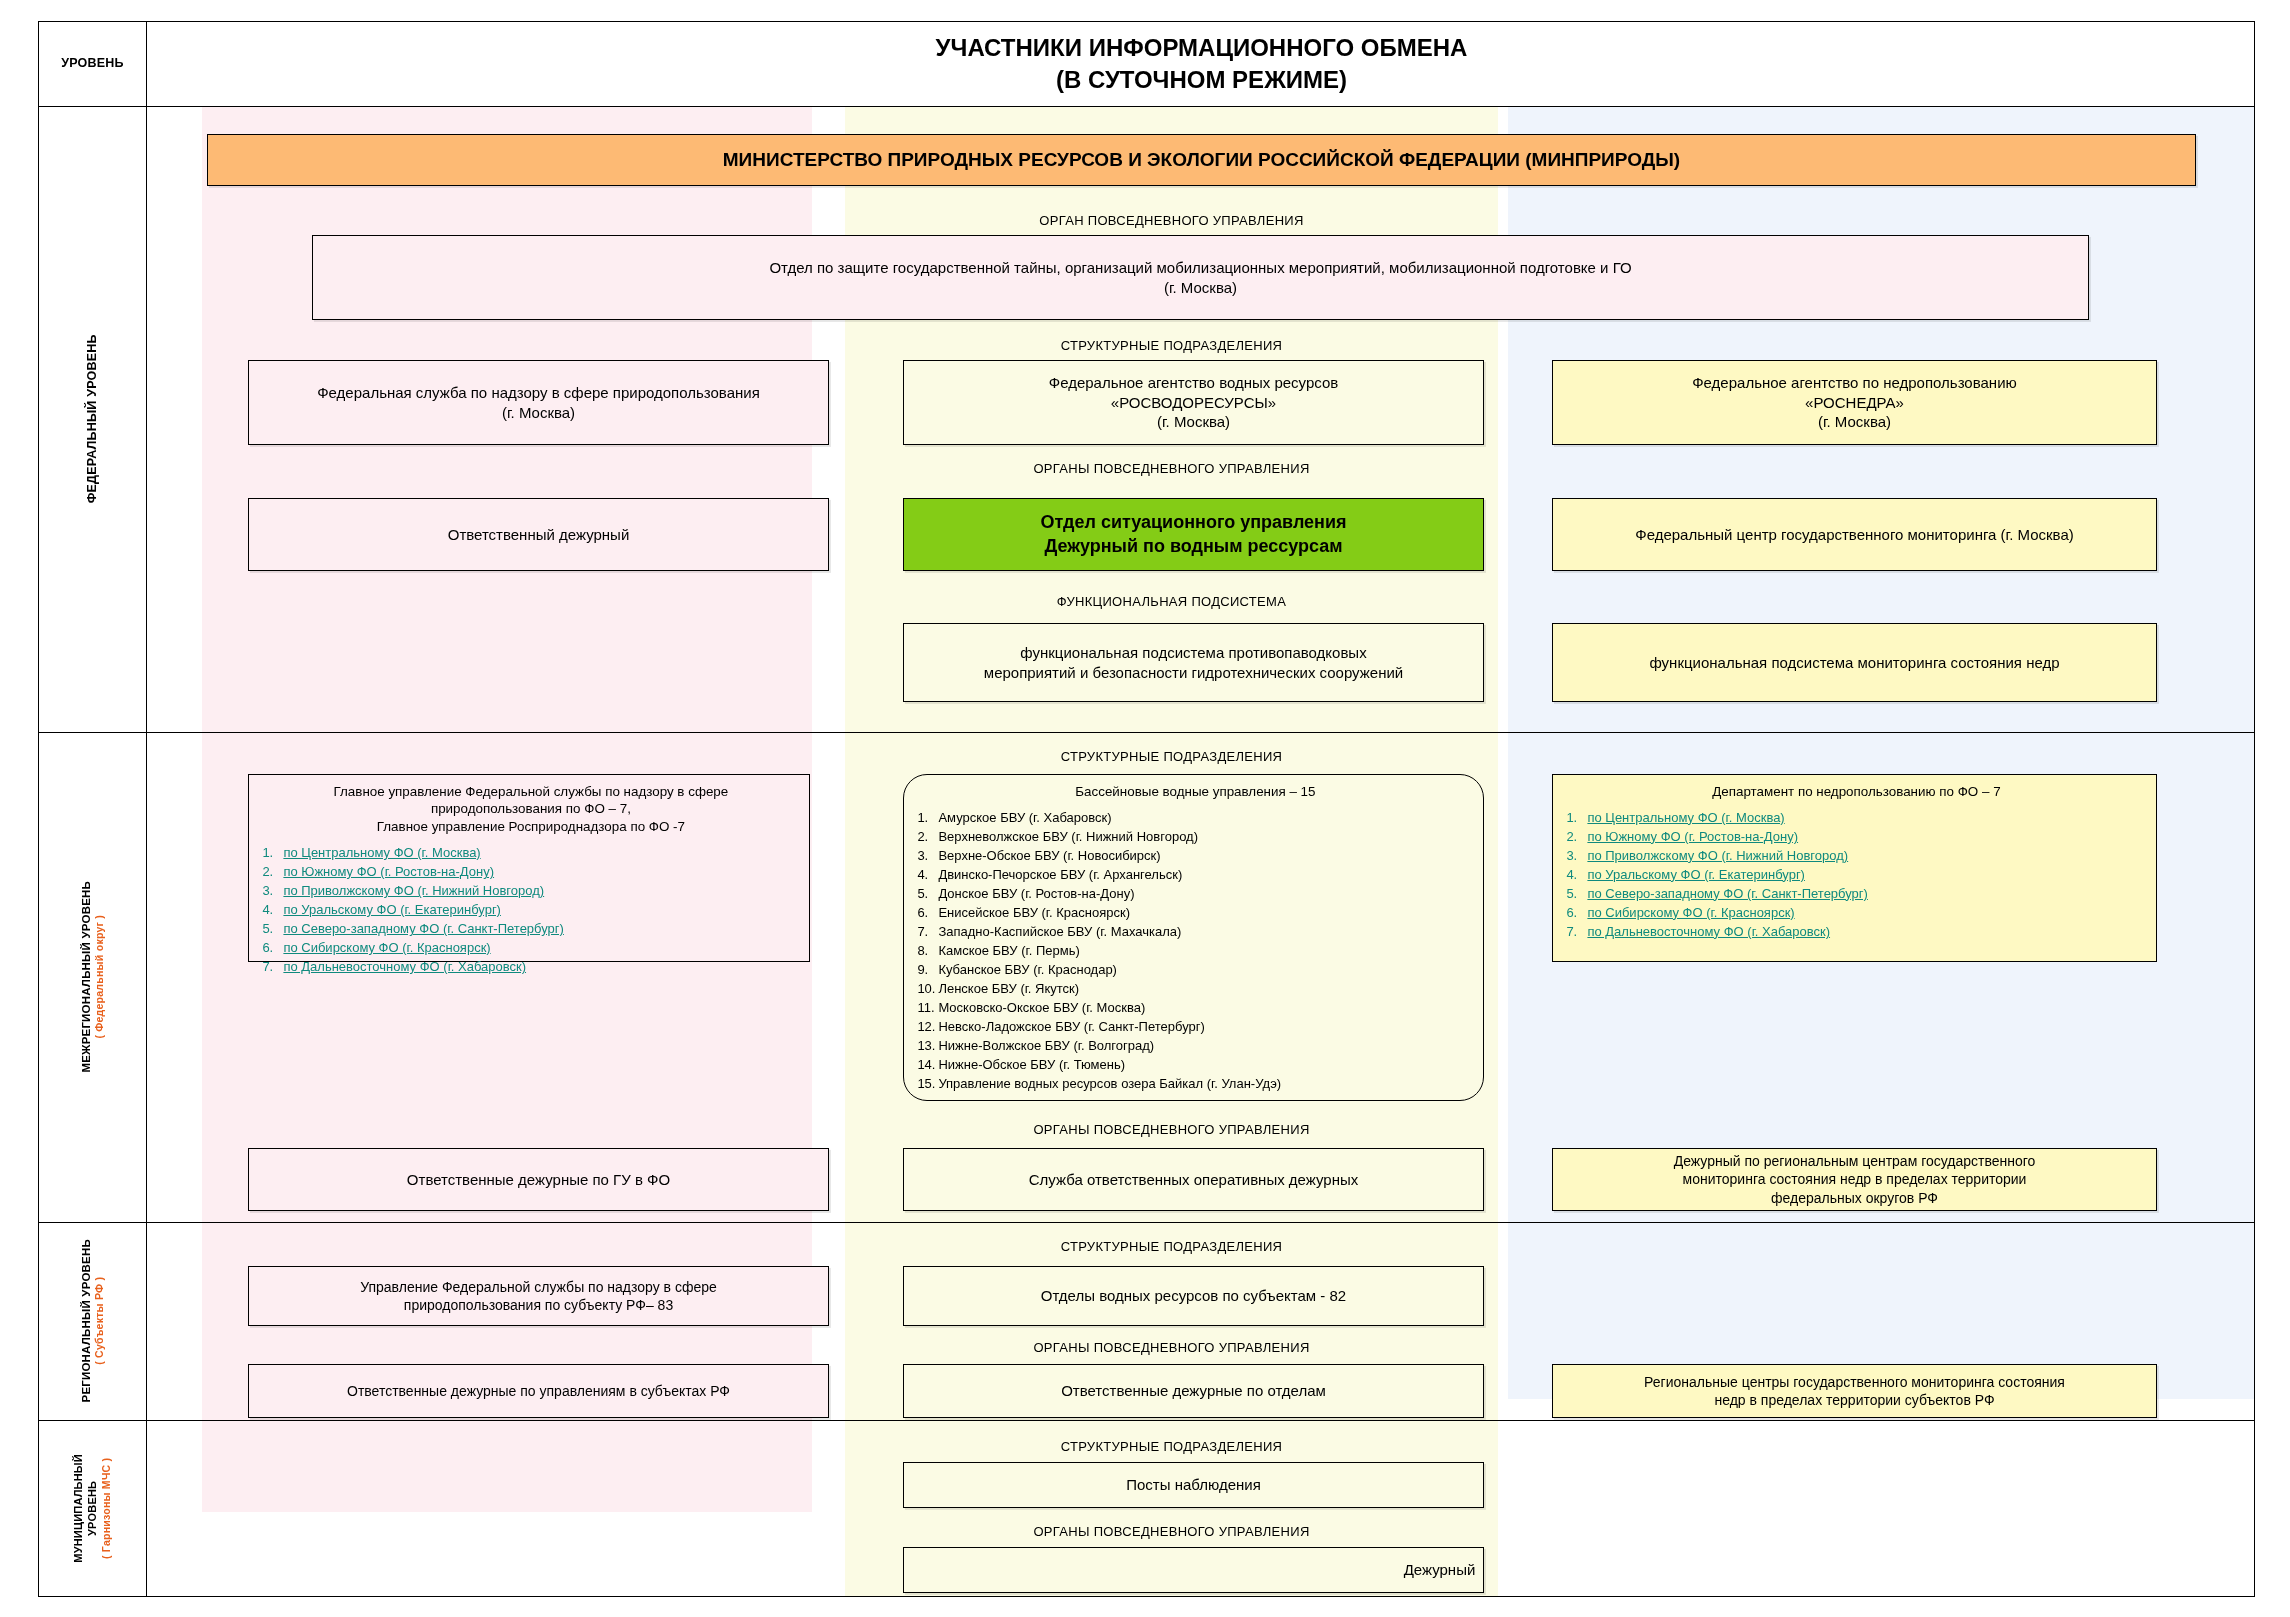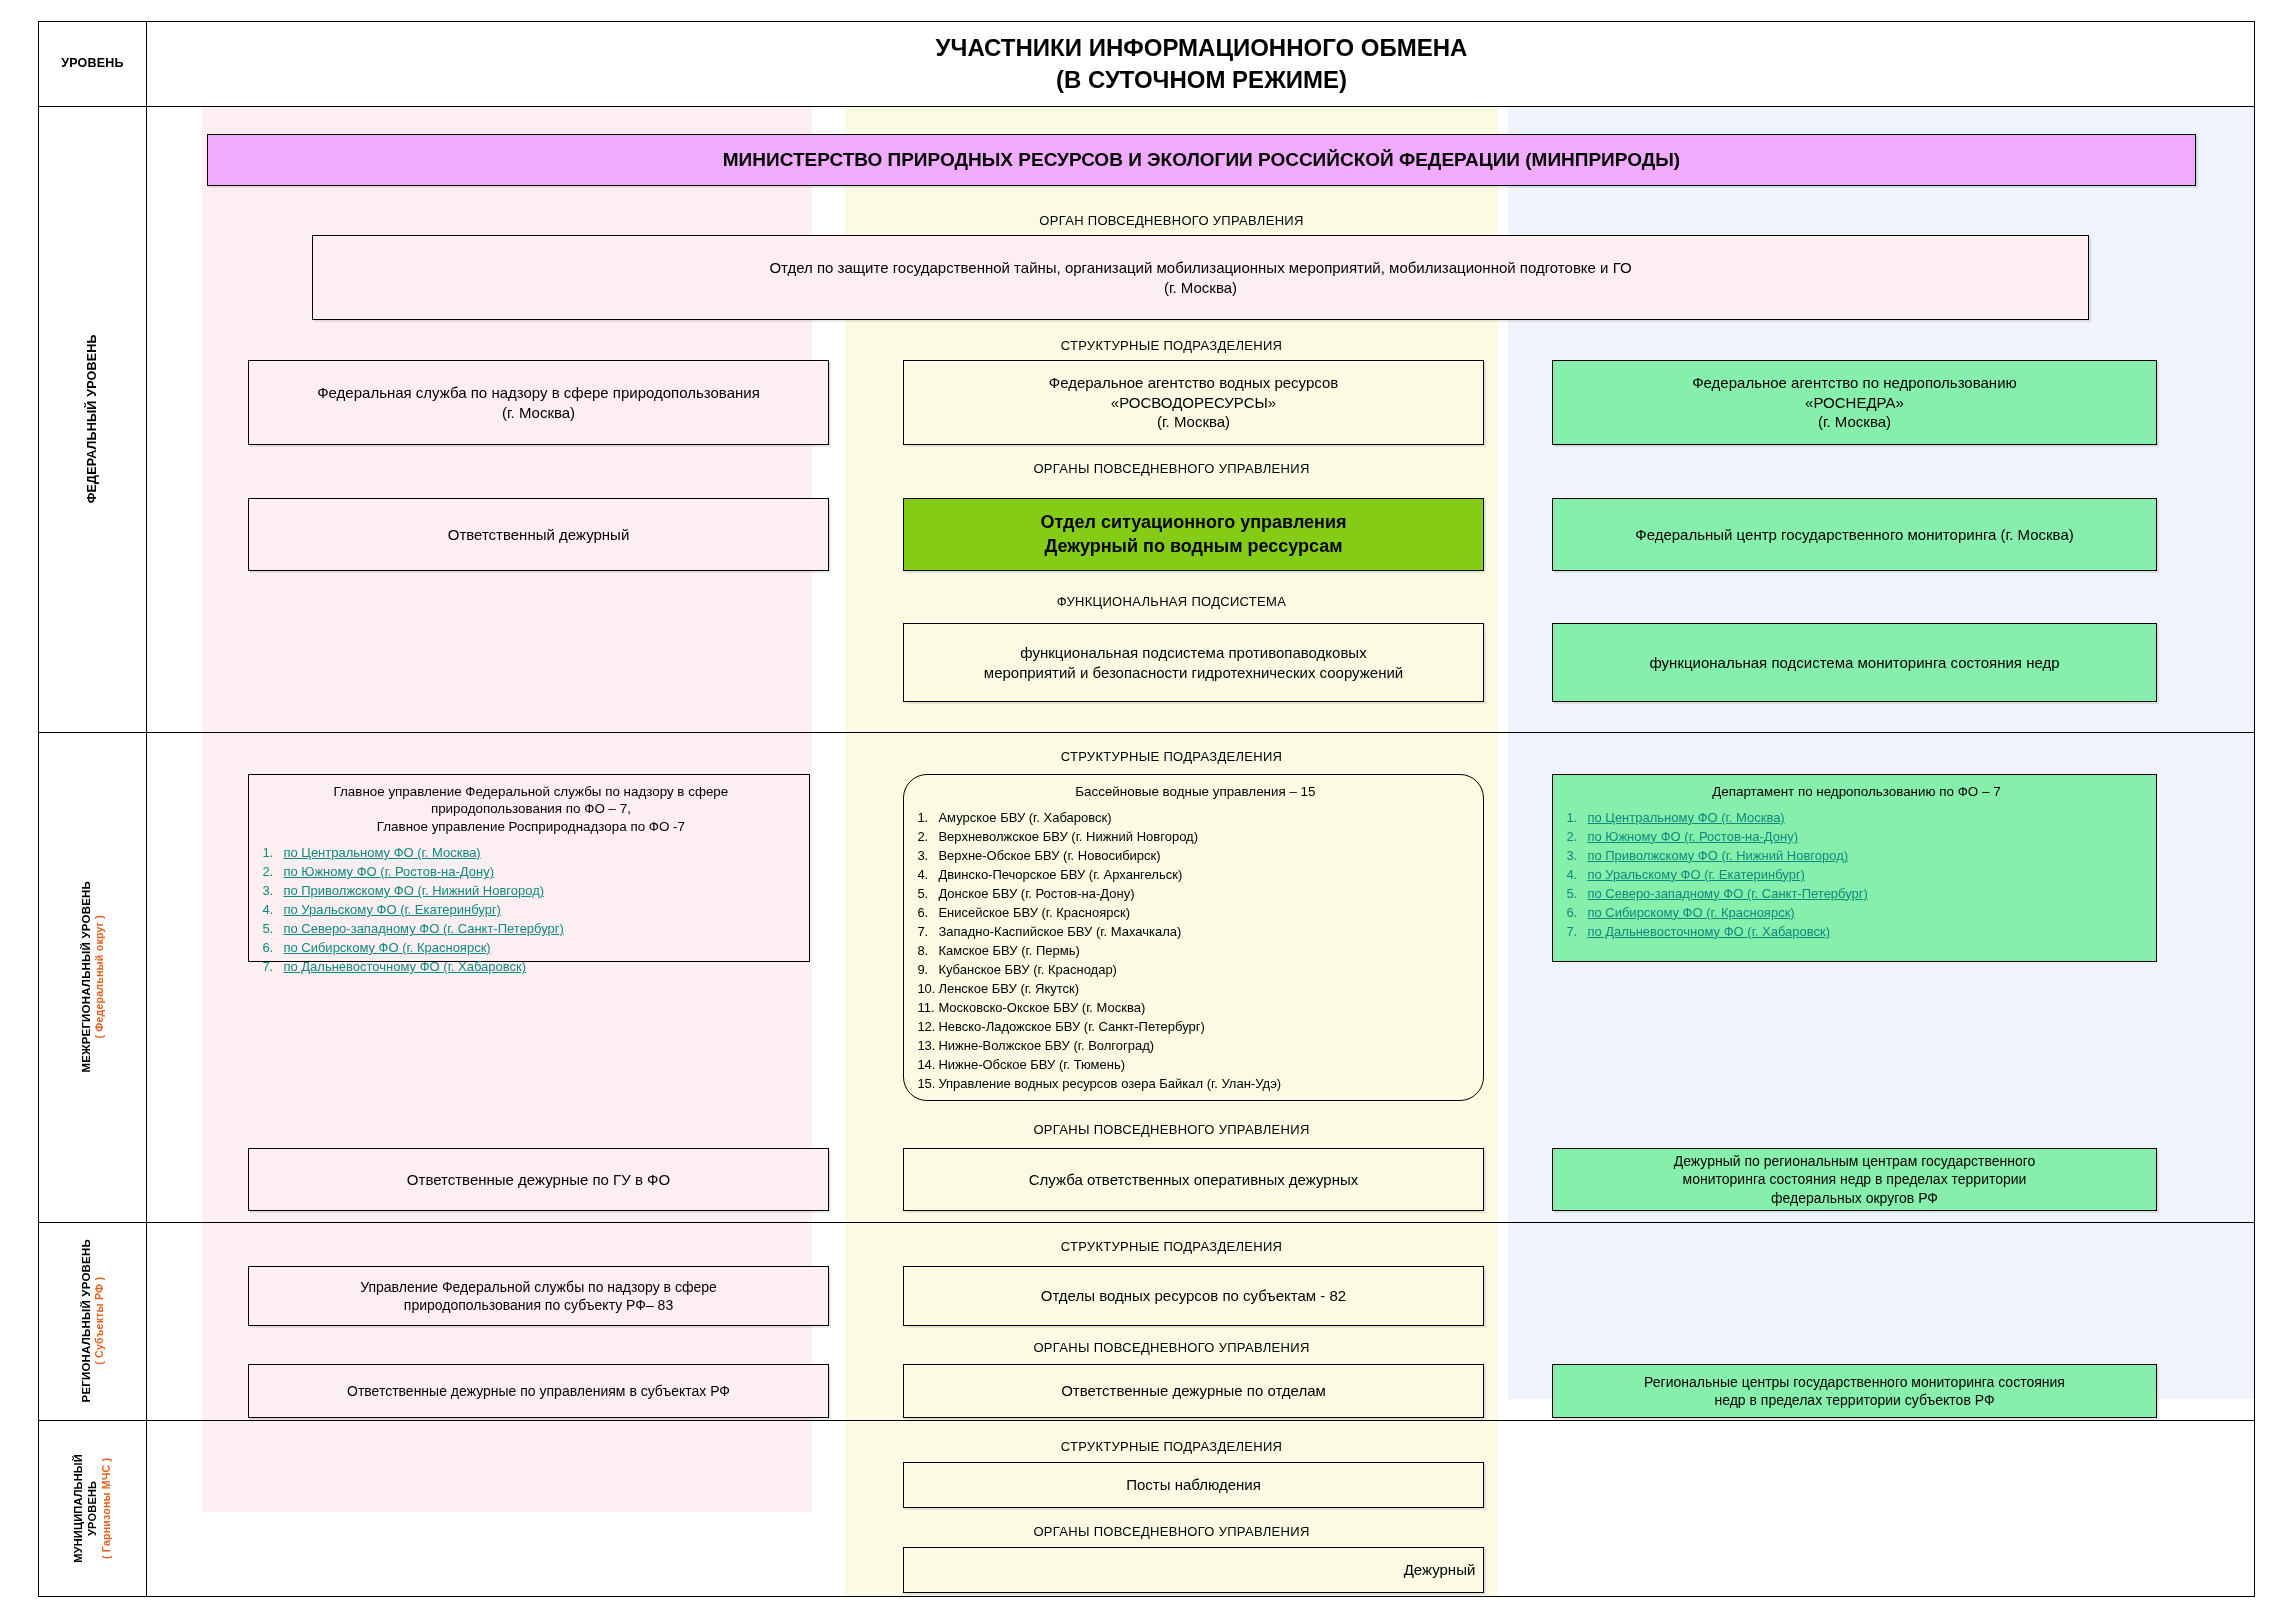--- a/index.html
+++ b/index.html
@@ -75,23 +75,23 @@
     display: flex; align-items: center; justify-content: center;
     text-align: center;
     font-size: 15px;
     color: #000;
     line-height: 1.3;
     padding: 2.9px 7.7px;
     box-shadow: 1.9px 1.9px 0 rgba(0,0,0,.10);
   }
   .box.pink  { background: #fdeef2; }
   .box.yell  { background: #fbfbe4; }
-  .box.blue  { background: #86efac; }
+  .box.blue  { background: #fef9c3; }
   .box.magenta { background: #84cc16; font-weight: bold; font-size: 18px; }
-  .box.hdrmagenta { background: #f0abfc; font-weight: bold; font-size: 19px; }
+  .box.hdrmagenta { background: #fdba74; font-weight: bold; font-size: 19px; }
   .box.small { font-size: 14px; }
   .box.listbox {
     display: block; text-align: left; padding: 7.7px 9.6px 7.7px 13.4px;
     box-shadow: none;
   }
 
   
   .caption {
     position: absolute;
     text-align: center;

